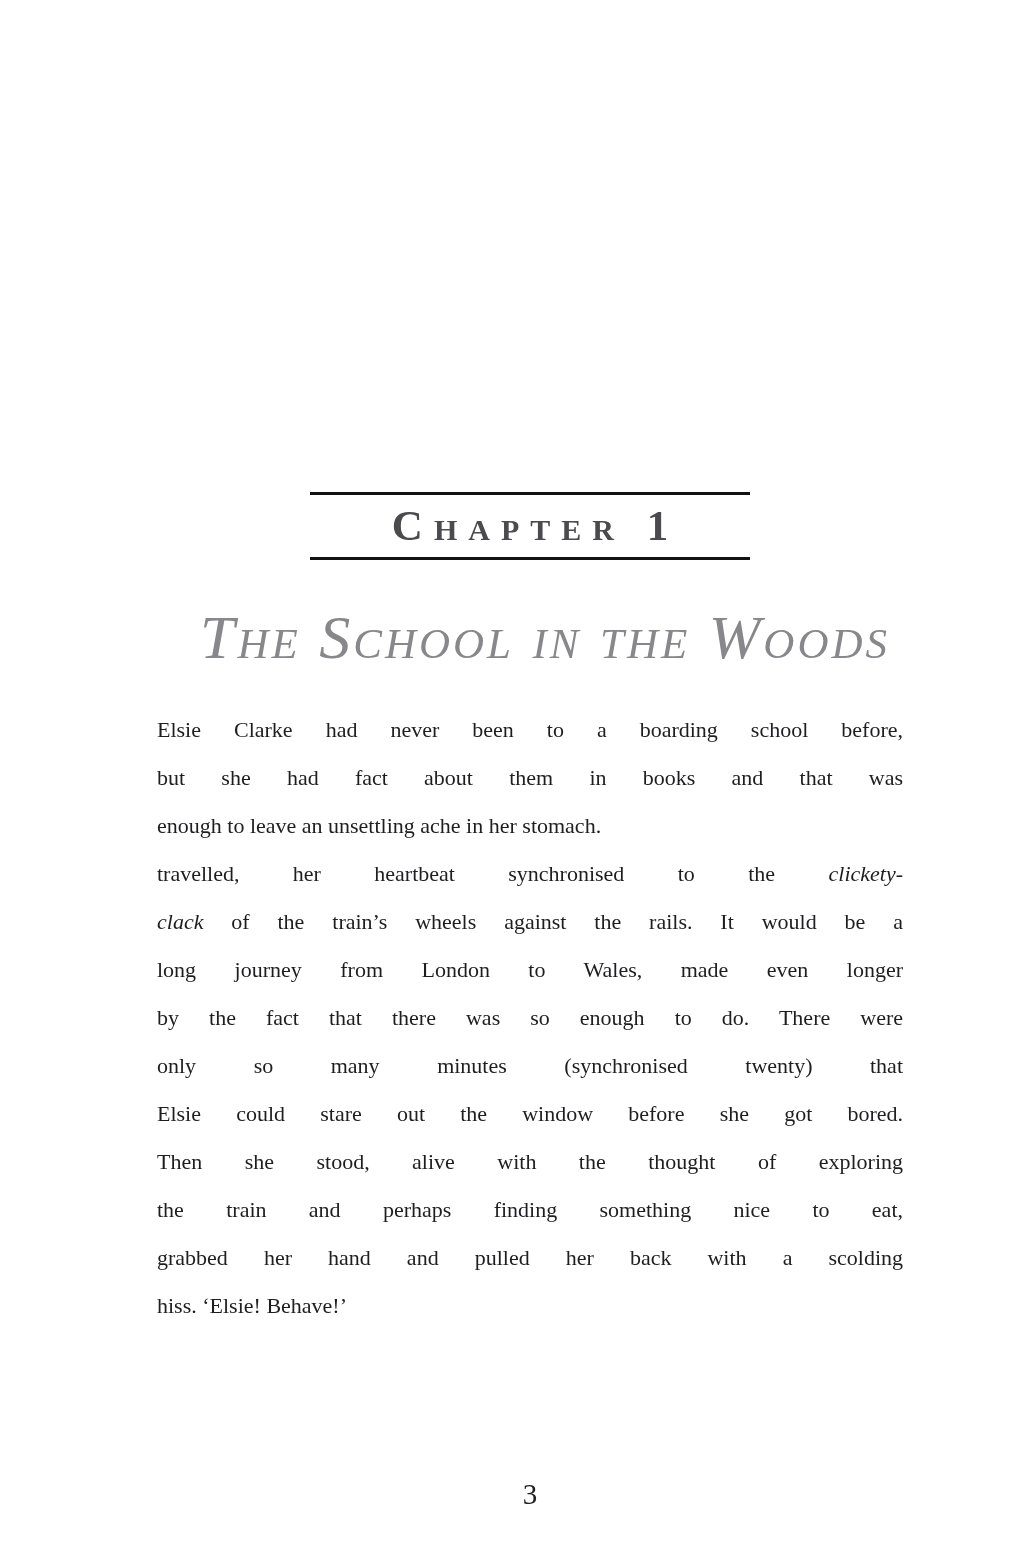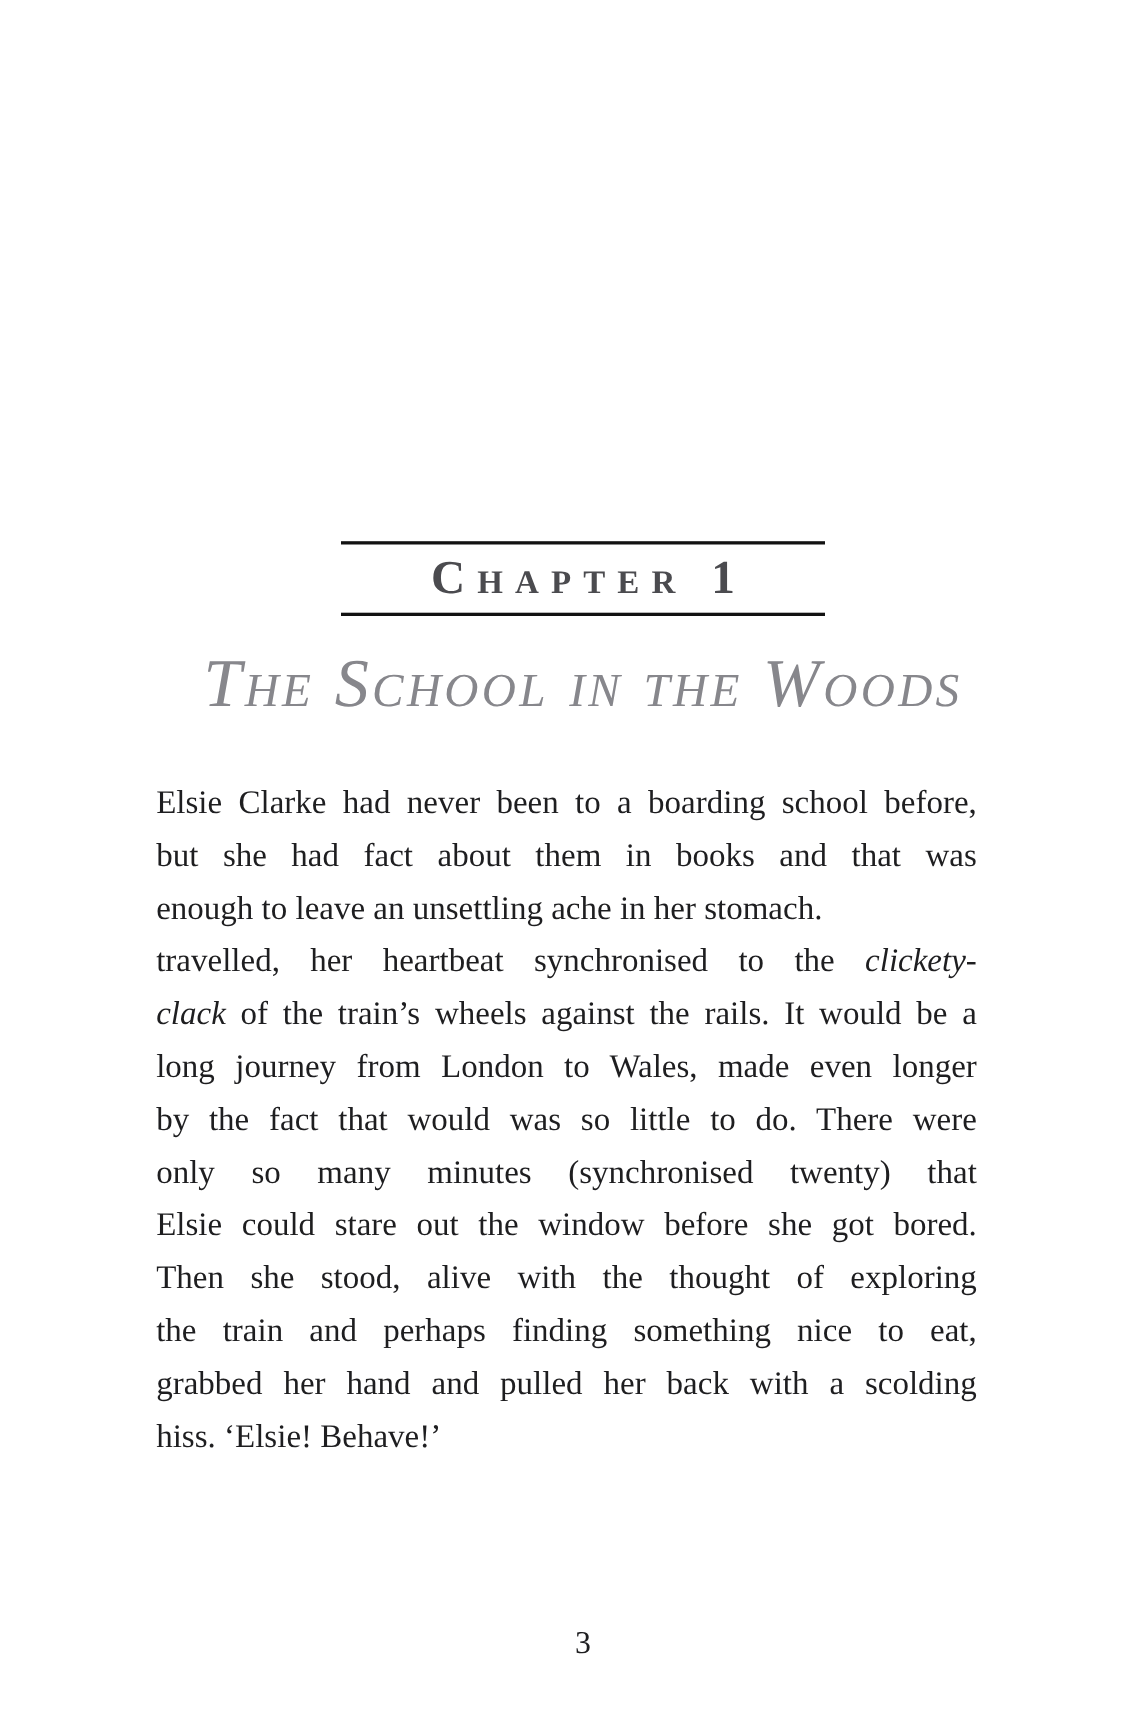--- a/index.html
+++ b/index.html
@@ -26,31 +26,31 @@
     font-weight:700;
     font-variant:small-caps;
     font-size:43px;
     letter-spacing:11px;
     padding-left:11px; 
     color:var(--heading);
   }
   
   .chapter-title{
     position:absolute;top:591px;left:157px;width:746px;
-    margin:0;text-align:center;
+    margin:15px;text-align:center;
     font-style:italic;font-weight:400;
     font-variant:small-caps;
     font-size:62px;line-height:62px;
     letter-spacing:3px;
     color:var(--subtitle);
   }
   
   .body-text{
-    position:absolute;top:706px;left:142px;width:746px;
-    font-size:30px;line-height:48px;
+    position:absolute;top:706px;left:157px;width:746px;
+    font-size:22px;line-height:48px;
     color:var(--body-text);
   }
   .paragraph{margin:0;}
   .body-line{
     display:block;
     text-align:justify;
     -moz-text-align-last:justify;
     text-align-last:justify;
     text-justify:inter-word;
   }
@@ -77,21 +77,21 @@
   <main class="body-text">
       <p class="paragraph">
         <span class="body-line"><span>Elsie Clarke had never been to a boarding school before,</span></span>
         <span class="body-line"><span>but she had fact about them in books and that was</span></span>
         <span class="body-line no-justify"><span>enough to leave an unsettling ache in her stomach.</span></span>
       </p>
       <p class="paragraph">
         <span class="body-line"><span>travelled, her heartbeat synchronised to the </span><i>clickety-</i></span>
         <span class="body-line"><i>clack</i><span> of the train’s wheels against the rails. It would be a</span></span>
         <span class="body-line"><span>long journey from London to Wales, made even longer</span></span>
-        <span class="body-line"><span>by the fact that would was so little to do. There were</span></span>
+        <span class="body-line"><span>by the fact that there was so enough to do. There were</span></span>
         <span class="body-line"><span>only so many minutes (synchronised twenty) that</span></span>
         <span class="body-line"><span>Elsie could stare out the window before she got bored.</span></span>
         <span class="body-line"><span>Then she stood, alive with the thought of exploring</span></span>
         <span class="body-line"><span>the train and perhaps finding something nice to eat,</span></span>
         <span class="body-line"><span>grabbed her hand and pulled her back with a scolding</span></span>
         <span class="body-line no-justify"><span>hiss. ‘Elsie! Behave!’</span></span>
       </p>
     </main>
 
   <footer class="page-footer">

